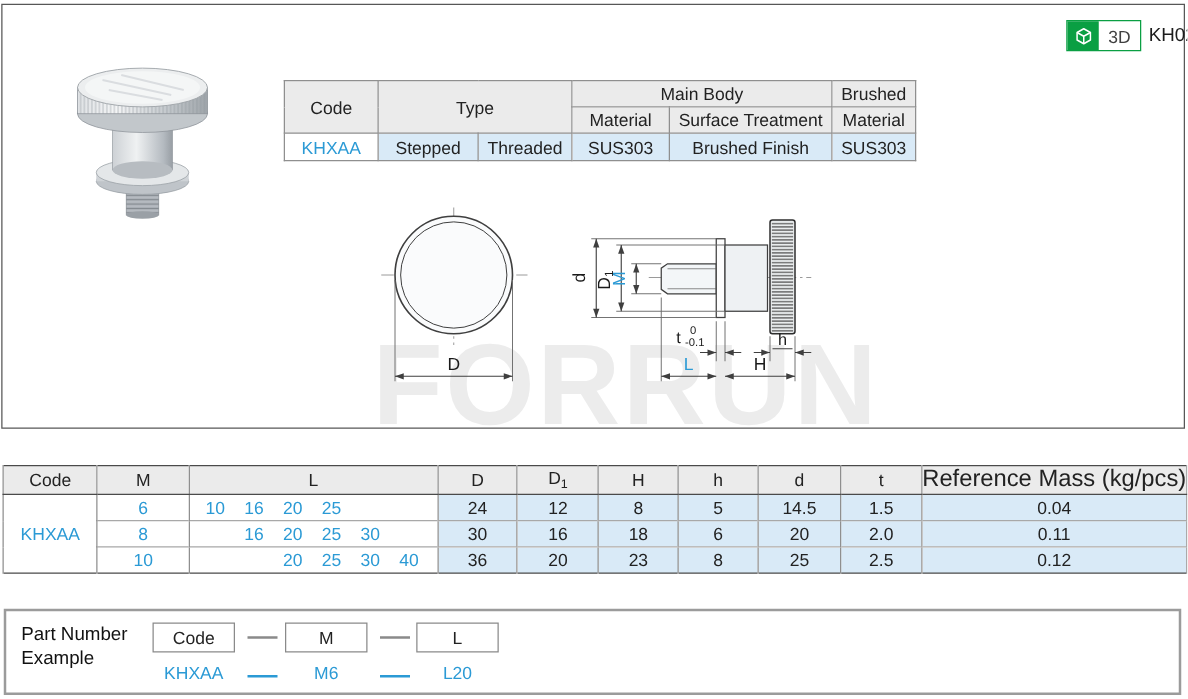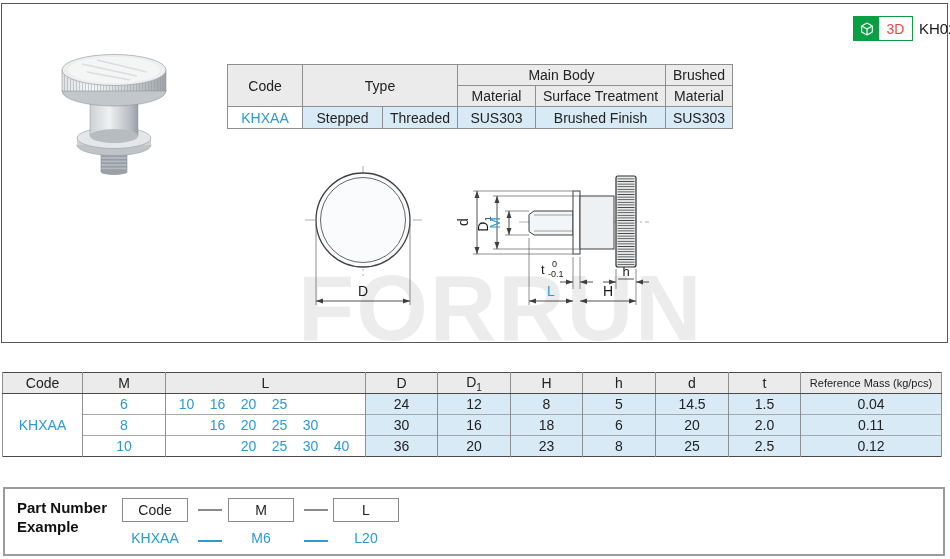--- a/index.html
+++ b/index.html
@@ -2,47 +2,47 @@
 <html><head>
 <meta charset="utf-8">
 <style>
   html,body{margin:0;padding:0;background:#fff;}
   .page{position:relative;width:950px;height:559px;background:#fff;overflow:hidden;
         font-family:"Liberation Sans",sans-serif;color:#222;}
   
   .top-block{position:absolute;left:1px;top:3px;width:945px;height:338px;border:1px solid #575757;background:#fff;}
   .badge{position:absolute;left:851px;top:12px;display:flex;height:23px;border:1px solid #0a9f43;background:#fff;z-index:5;cursor:pointer;}
   .badge-icon{width:25px;background:#0a9f43;display:flex;align-items:center;justify-content:center;}
-  .badge-label{width:33px;color:#ef4444;font-size:14px;display:flex;align-items:center;justify-content:center;}
+  .badge-label{width:33px;color:#404040;font-size:14px;display:flex;align-items:center;justify-content:center;}
   .part-code{position:absolute;left:917px;top:16px;font-size:15px;color:#1c1c1c;z-index:5;}
   .watermark{position:absolute;left:296px;top:264px;font-size:92px;line-height:80px;font-weight:bold;
              color:#ececec;letter-spacing:2px;z-index:0;user-select:none;}
   .photo{position:absolute;left:40px;top:42px;z-index:2;}
   .drawing{position:absolute;left:295px;top:158px;z-index:1;}
   
   table{border-collapse:collapse;table-layout:fixed;}
   .spec-table{position:absolute;left:225px;top:60px;font-size:14px;border:1.5px solid #4a4a4a;z-index:3;}
   .spec-table th,.spec-table td{border:1px solid #8f8f8f;text-align:center;padding:0;height:20px;overflow:hidden;white-space:nowrap;}
   .spec-table th{background:#ebebeb;font-weight:normal;}
   .spec-table td{height:21px;border-top:1.5px solid #4a4a4a;}
   .cell-blue{background:#d9eaf7;}
   .blue-text{color:#2b9ad5;}
   
   .size-table{position:absolute;left:2px;top:372px;font-size:14px;border:1.5px solid #4a4a4a;}
   .size-table th,.size-table td{border-left:1px solid #8f8f8f;border-right:1px solid #8f8f8f;
       text-align:center;padding:0;height:20px;overflow:hidden;white-space:nowrap;}
   .size-table th{background:#ebebeb;font-weight:normal;border-bottom:1.5px solid #4a4a4a;}
   .size-table td{border-top:1px solid #a8a8a8;}
-  .size-table th.mass-h{font-size:11px;}
+  .size-table th.mass-h{font-size:19px;}
   td.l-cell{text-align:left;padding-left:5px;text-decoration:underline;}
   .lslot{display:inline-block;width:31px;text-align:center;color:#2b9ad5;cursor:pointer;}
   sub.d1{font-size:10px;}
   
   .pn-box{position:absolute;left:3px;top:487px;width:938px;height:65px;border:2px solid #9b9b9b;background:#fff;}
-  .pn-title{position:absolute;left:12px;top:9px;font-size:15px;font-weight:bold;line-height:19px;color:#111;}
+  .pn-title{position:absolute;left:12px;top:9px;font-size:15px;font-weight:normal;line-height:19px;color:#111;}
   .pn-field{position:absolute;top:9px;width:64px;height:22px;border:1.5px solid #8a8a8a;
             display:flex;align-items:center;justify-content:center;font-size:14px;background:#fff;}
   .pn-dash{position:absolute;top:20px;width:24px;height:0;border-top:2px solid #8a8a8a;}
   .pn-dash.blue{border-top-color:#2b9ad5;}
   .pn-val{position:absolute;top:41px;width:66px;text-align:center;color:#2b9ad5;font-size:14px;}
   
   .dimtxt{font-family:"Liberation Sans",sans-serif;font-size:14px;fill:#1a1a1a;}
   .dimtxt.small{font-size:13px;}
   .dimtxt.tiny{font-size:9px;}
   .dimtxt.blue{fill:#2b9ad5;}

